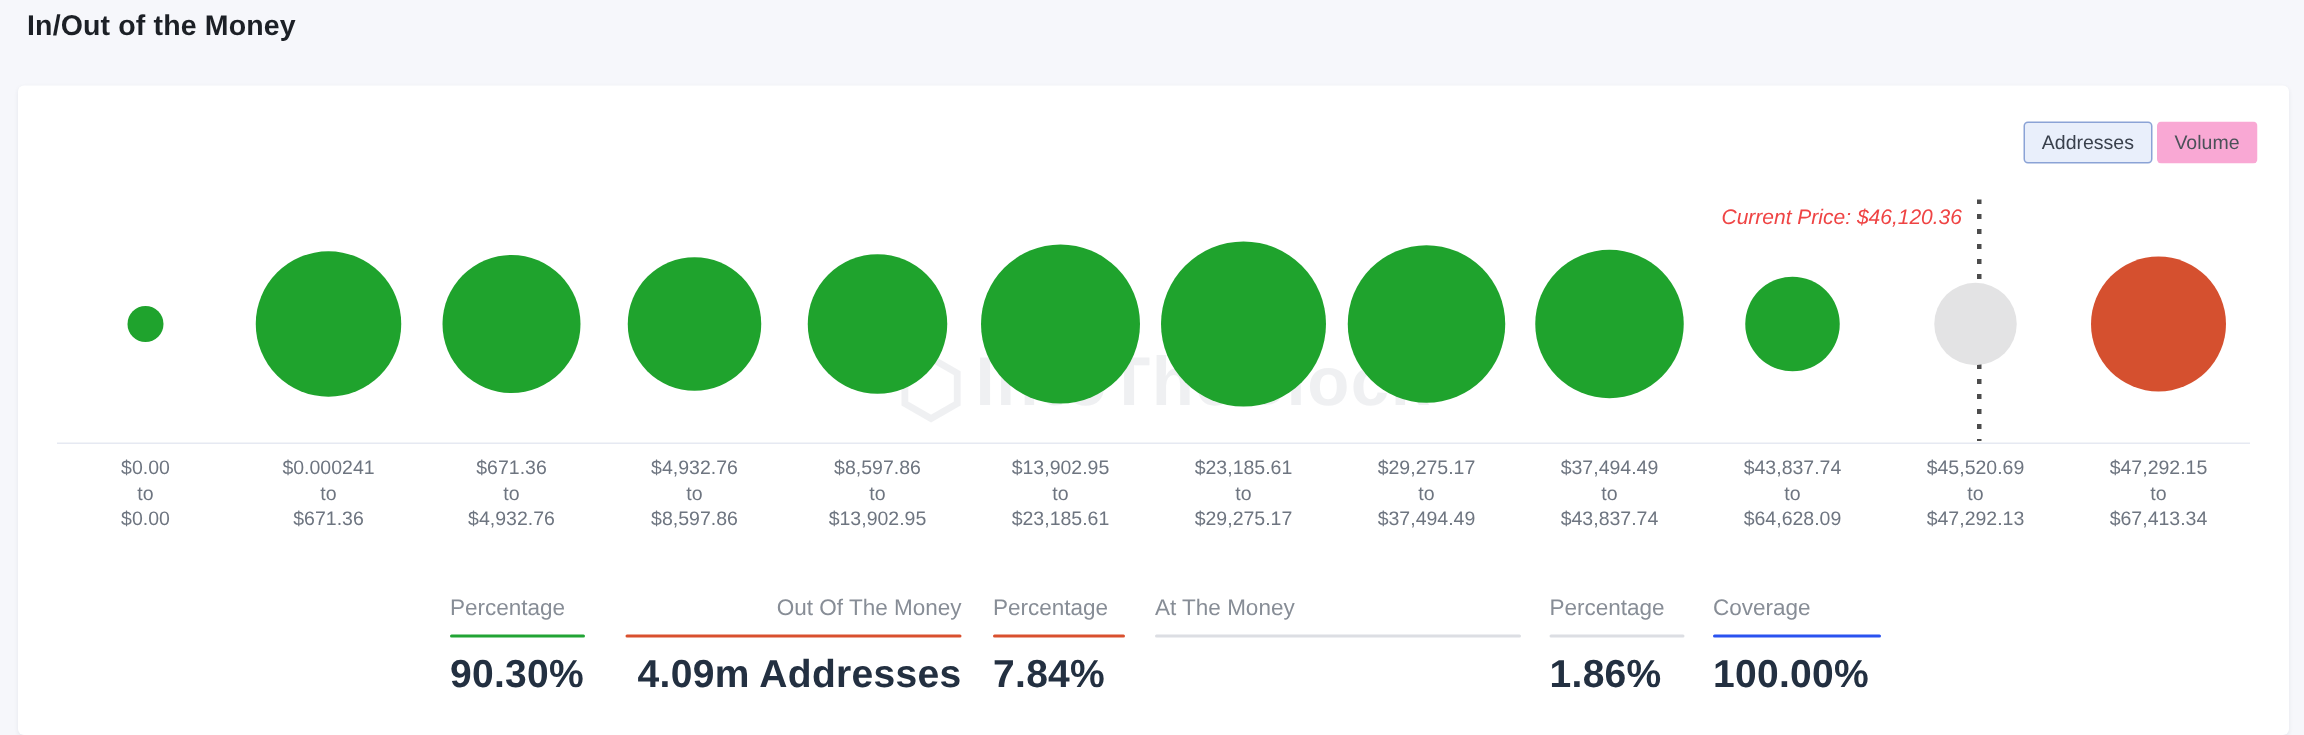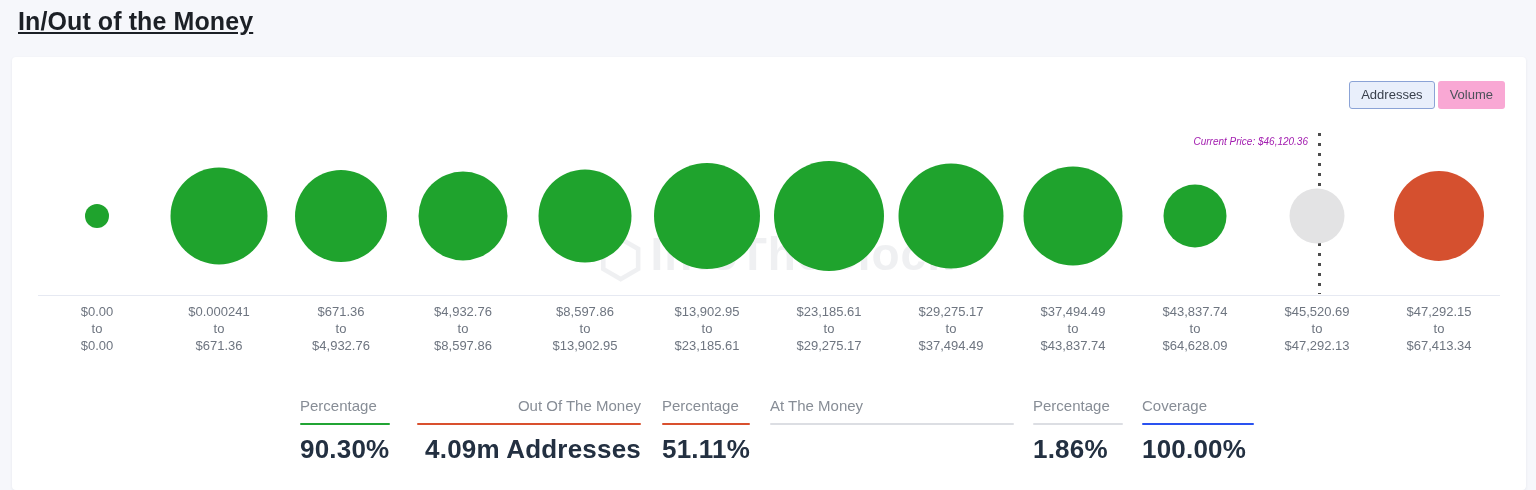--- a/index.html
+++ b/index.html
@@ -4,41 +4,41 @@
 <style>
   html,body{margin:0;padding:0;}
   body{
     width:1536px;height:490px;position:relative;overflow:hidden;
     background:#f6f7fb;
     font-family:"Liberation Sans", sans-serif;
     -webkit-font-smoothing:antialiased;
   }
   .page-title{
     position:absolute;top:7px;left:18px;
-    font-size:25px;font-weight:600;color:#1c2026;letter-spacing:.1px;text-decoration:underline;
+    font-size:19px;font-weight:600;color:#1c2026;letter-spacing:.1px;
   }
   .card{
     position:absolute;top:57px;left:12px;width:1514px;height:433px;
     background:#ffffff;border-radius:4px;
     box-shadow:0 1px 3px rgba(40,50,80,.08);
   }
   
   .toggle-group{position:absolute;top:24px;right:21px;display:flex;gap:3px;z-index:5;}
   .toggle-btn{
     font-size:13px;line-height:16px;padding:5px 11px;border-radius:3px;
     border:1px solid transparent;cursor:pointer;white-space:nowrap;
     background:#f9a8d4;color:#4b5159;
   }
   .toggle-btn.selected{
     background:#e9effb;border-color:#8ba3d6;color:#39404c;
   }
   
   .current-price{
     position:absolute;top:79px;right:218px;
-    font-size:10px;font-style:italic;color:#a21caf;z-index:3;
+    font-size:14px;font-style:italic;color:#ef4444;z-index:3;
   }
   .price-dotted-line{
     position:absolute;left:1306px;top:76px;width:3px;height:161px;z-index:1;
     background-image:repeating-linear-gradient(to bottom,#4c4c4c 0 3px,transparent 3px 10px);
   }
   
   .watermark{
     position:absolute;left:586px;top:170px;z-index:0;
     font-size:46px;font-weight:700;letter-spacing:1px;
     color:rgba(95,105,130,0.10);white-space:nowrap;user-select:none;
@@ -192,21 +192,21 @@
     <div class="stat-value">90.30%</div>
   </div>
   <div class="stat-col" style="left:405px;width:224px;text-align:right;">
     <div class="stat-label">Out Of The Money</div>
     <div class="stat-underline" style="background: rgb(217, 80, 46);"></div>
     <div class="stat-value">4.09m Addresses</div>
   </div>
   <div class="stat-col" style="left:650px;width:88px;">
     <div class="stat-label">Percentage</div>
     <div class="stat-underline" style="background: rgb(217, 80, 46);"></div>
-    <div class="stat-value">51.11%</div>
+    <div class="stat-value">7.84%</div>
   </div>
   <div class="stat-col" style="left:758px;width:244px;">
     <div class="stat-label">At The Money</div>
     <div class="stat-underline" style="background: rgb(220, 222, 227);"></div>
   </div>
   <div class="stat-col" style="left:1021px;width:90px;">
     <div class="stat-label">Percentage</div>
     <div class="stat-underline" style="background: rgb(220, 222, 227);"></div>
     <div class="stat-value">1.86%</div>
   </div>

